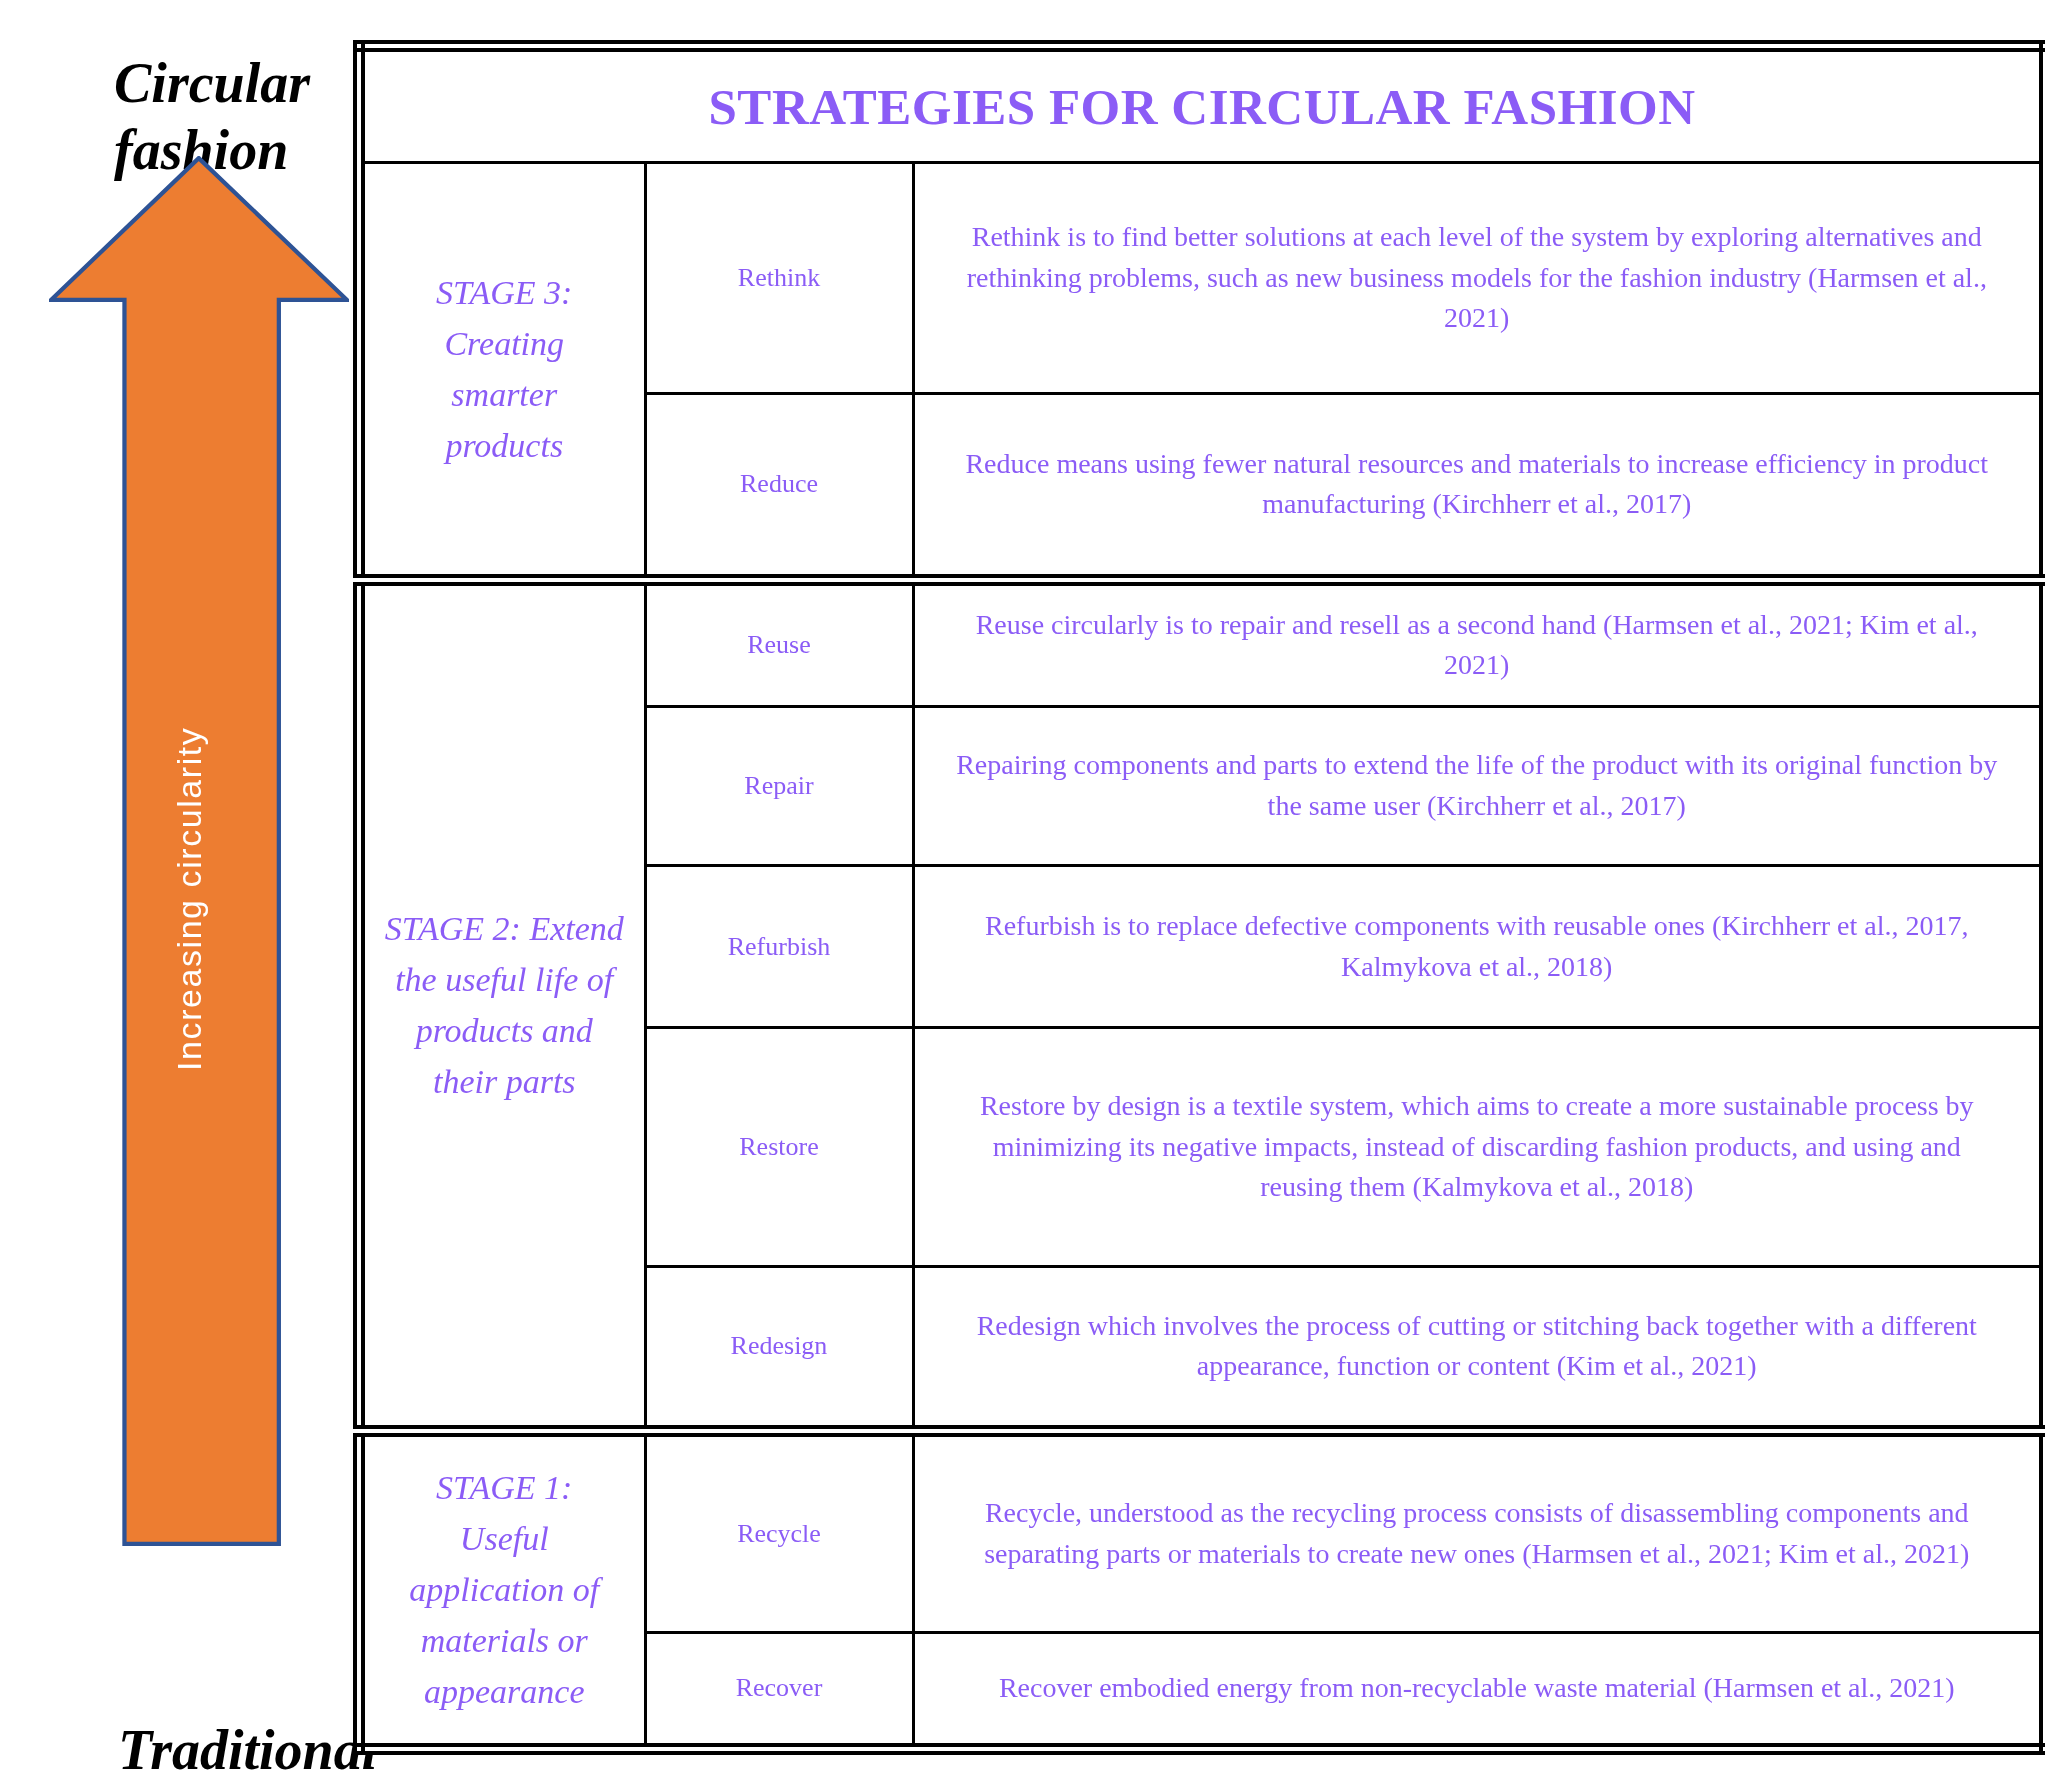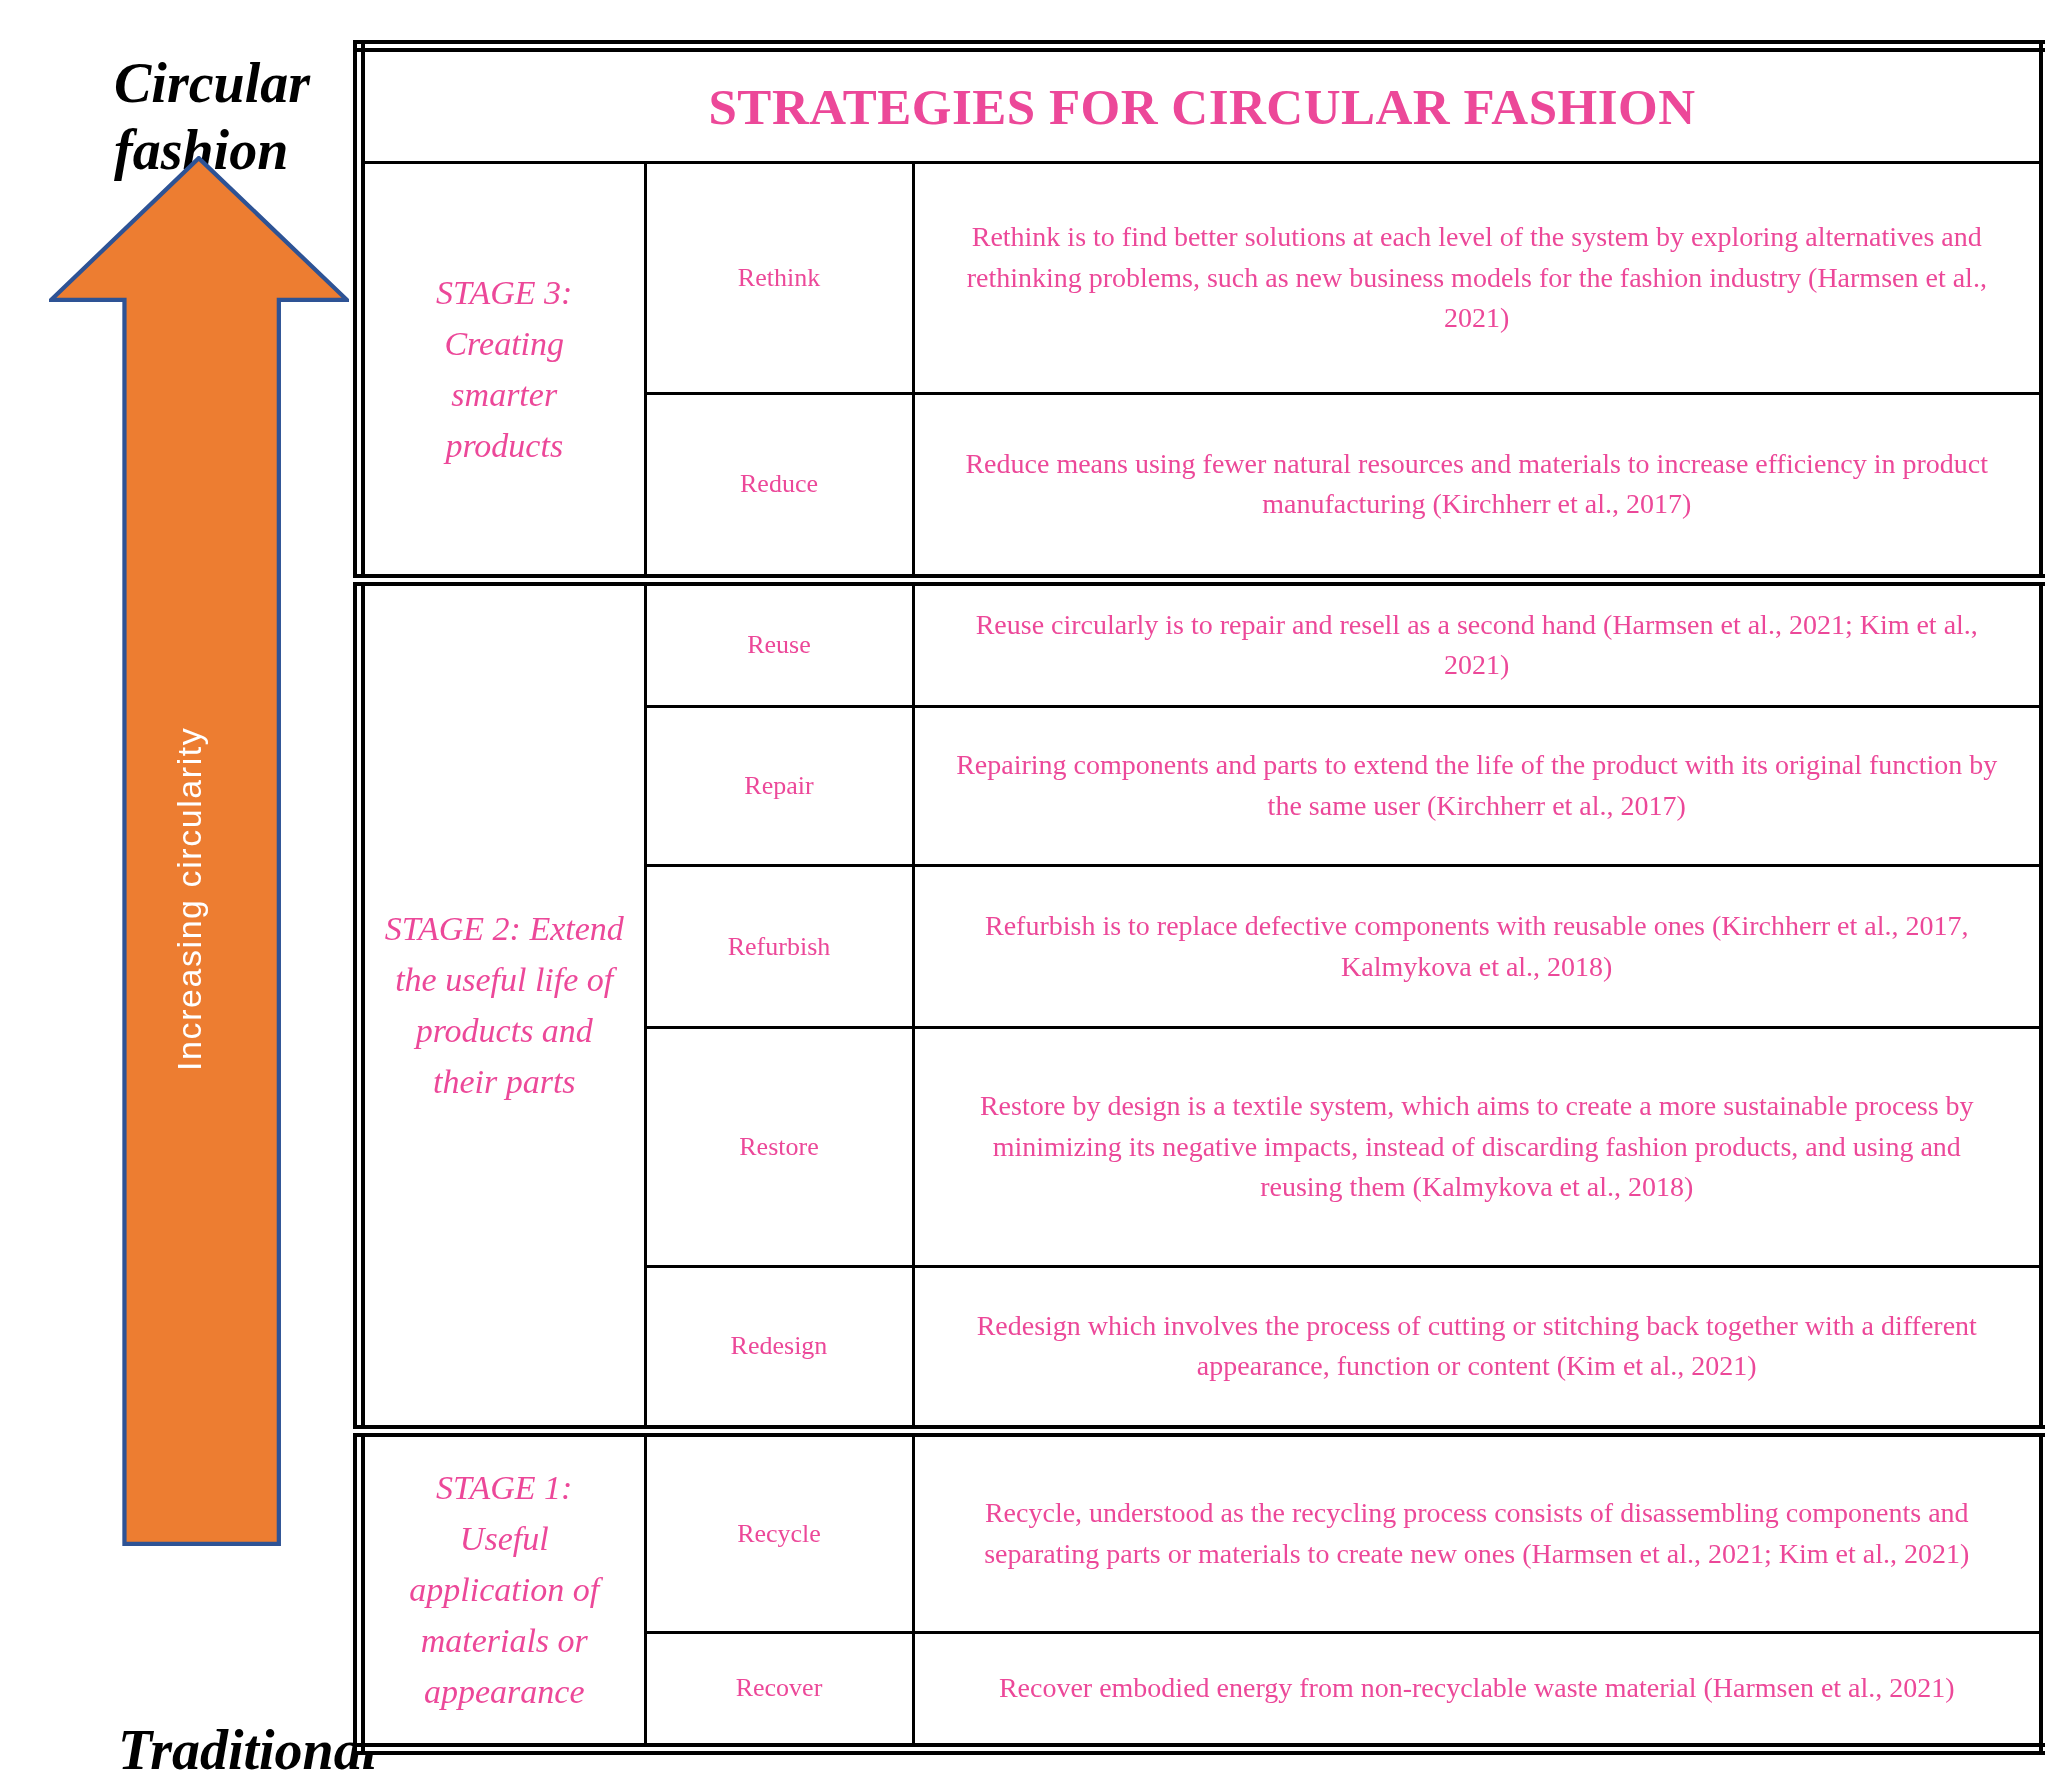--- a/index.html
+++ b/index.html
@@ -56,21 +56,21 @@
     width: 1686px;
     border-collapse: collapse;
     table-layout: fixed;
     background: #ffffff;
   }
   table.strategies { border: 12.7px double #000; }
   table.strategies td, table.strategies th {
     border: 3.7px solid #000;
     text-align: center;
     vertical-align: middle;
-    color: #ec4899;
+    color: #8b5cf6;
   }
   th.title-cell {
     border-bottom: 12.7px double #000;
     font-size: 51px;
     font-weight: bold;
     padding: 25.5px 10.6px;
     letter-spacing: 0.5px;
   }
   tr.stage-break > td { border-top: 12.7px double #000; }
 

